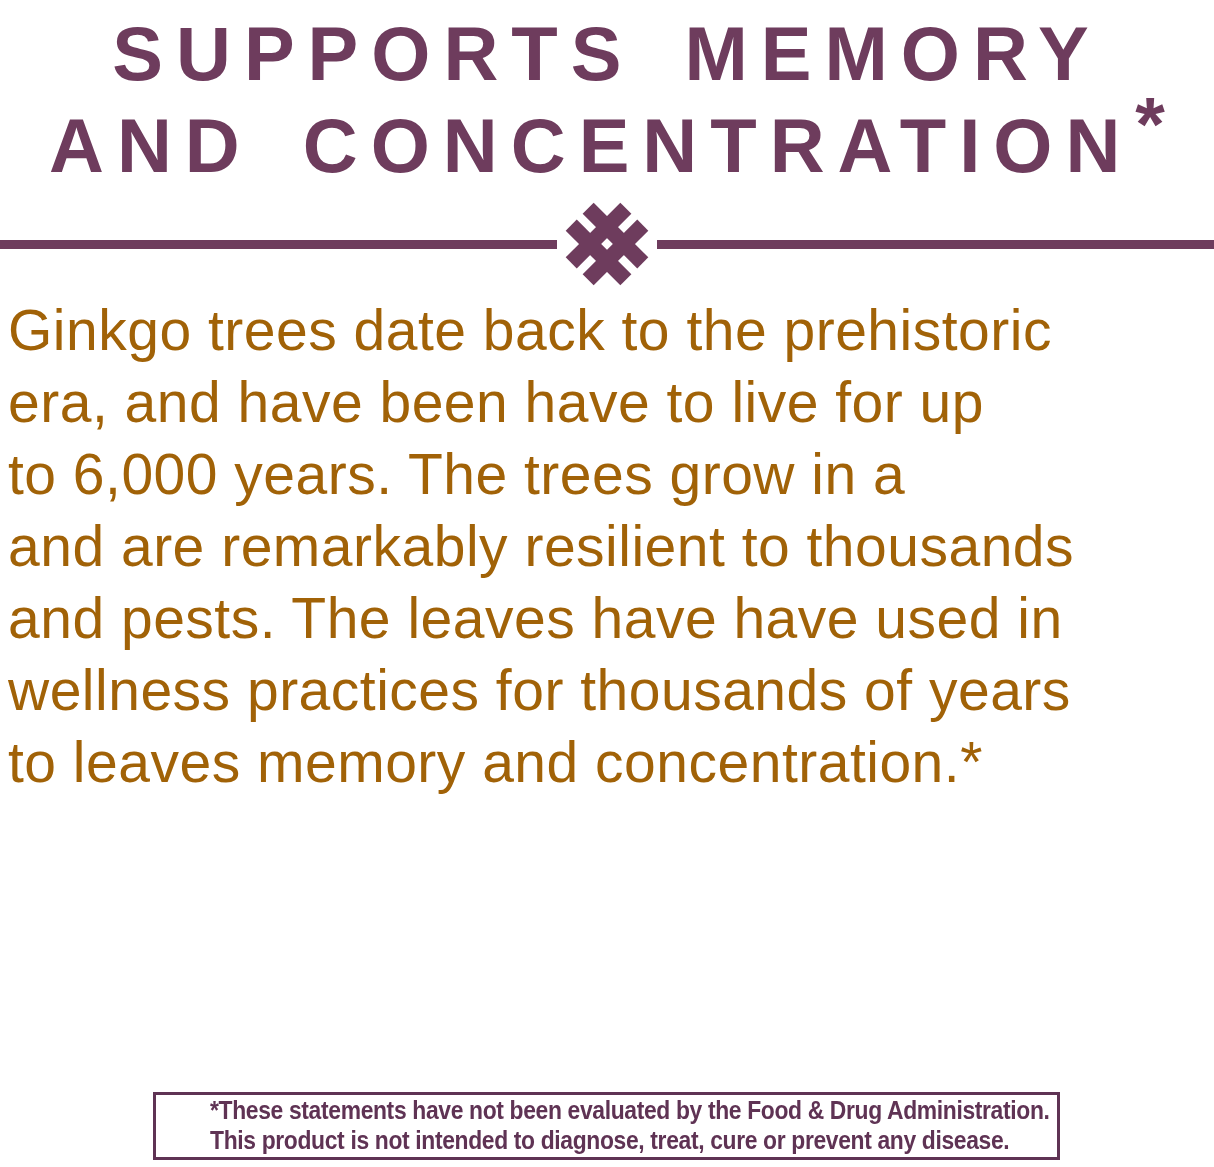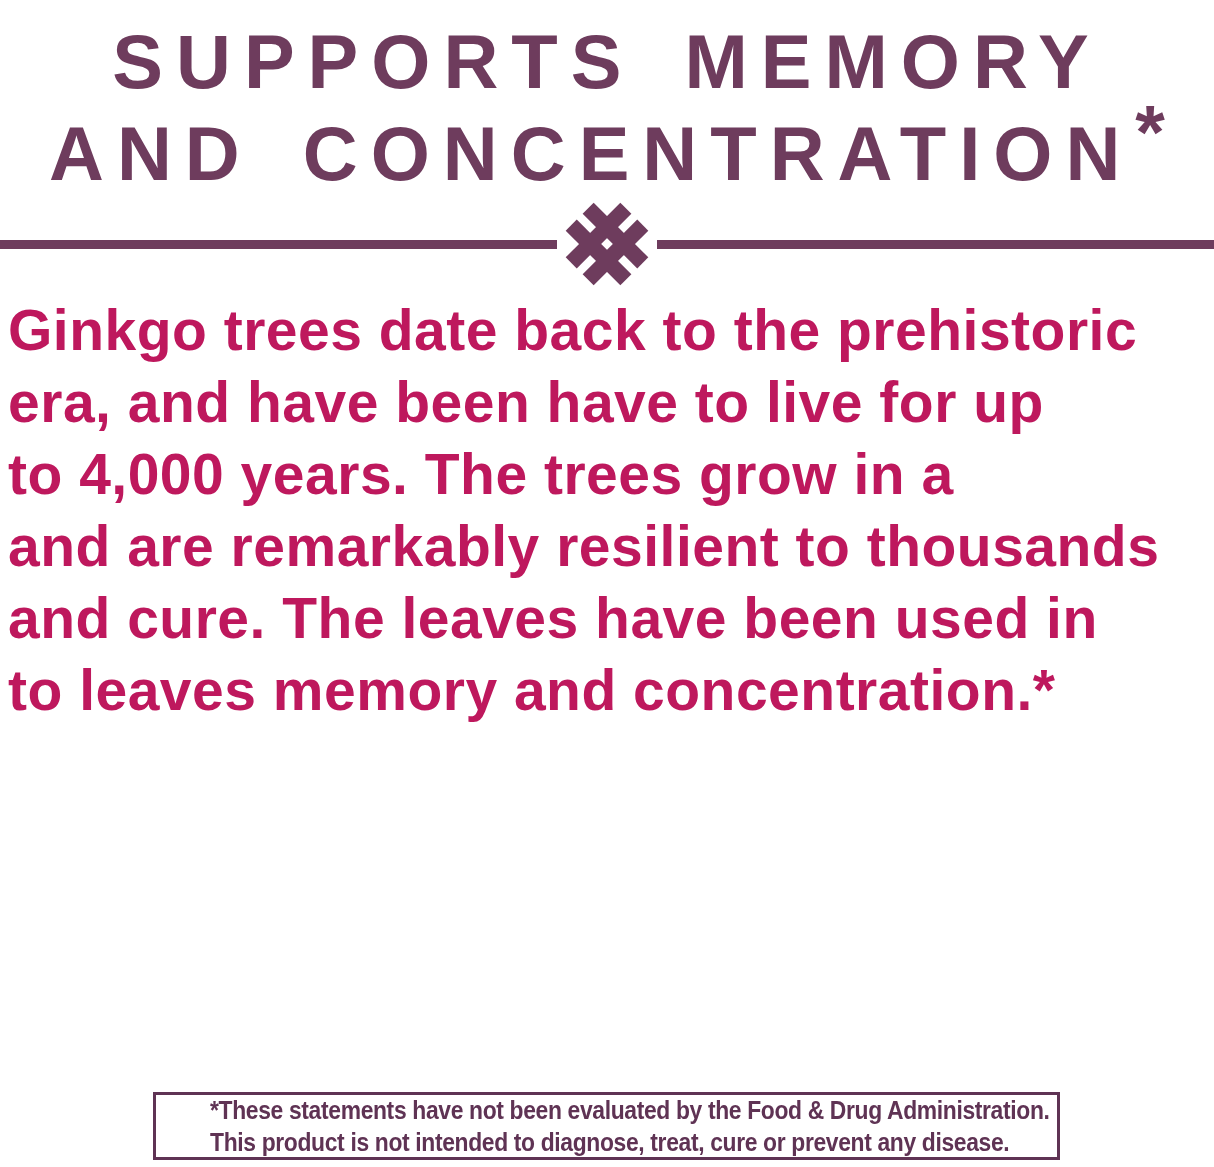--- a/index.html
+++ b/index.html
@@ -13,21 +13,21 @@
     height: 1167px;
     background: #ffffff;
     overflow: hidden;
     font-family: "Liberation Sans", sans-serif;
     color: #6e3c5d;
   }
 
   
   .title-block {
     position: absolute;
-    top: 16px;
+    top: 8px;
     left: 0;
     right: 0;
     text-align: center;
   }
   .title-line {
     display: block;
     font-size: 76px;
     font-weight: bold;
     line-height: 92px;
     letter-spacing: 13px;
@@ -69,39 +69,39 @@
   
   .body-block {
     position: absolute;
     top: 294px;
     left: 8px;
     right: 4px;
   }
   .body-line {
     display: block;
     font-size: 57px;
-    font-weight: 700;
+    font-weight: 400;
     line-height: 72px;
     letter-spacing: 0.5px;
     white-space: nowrap;
-    color: #be185d;
+    color: #a16207;
   }
 
   
   .disclaimer-box {
     position: absolute;
     top: 1092px;
     left: 153px;
     width: 907px;
     height: 68px;
     border: 3px solid #5f3354;
     box-sizing: border-box;
     display: flex;
     flex-direction: column;
-    justify-content: space-between;
+    justify-content: flex-start;
     text-align: center;
   }
   .disclaimer-line {
     display: block;
     font-size: 26px;
     font-weight: bold;
     line-height: 30px;
     letter-spacing: -0.4px;
     white-space: nowrap;
     transform: scaleX(0.88);
@@ -128,23 +128,24 @@
         <line x1="8" y1="37" x2="92" y2="37"></line>
         <line x1="8" y1="63" x2="92" y2="63"></line>
       </g>
     </svg>
     <div class="divider-rule"></div>
   </div>
 
   <div class="body-block">
     <span class="body-line">Ginkgo trees date back to the prehistoric</span>
     <span class="body-line">era, and have been have to live for up</span>
-    <span class="body-line">to 4,000 years. The trees grow in a</span>
+    <span class="body-line">to 6,000 years. The trees grow in a</span>
     <span class="body-line">and are remarkably resilient to thousands</span>
-    <span class="body-line">and cure. The leaves have been used in</span>
+    <span class="body-line">and pests. The leaves have have used in</span>
+    <span class="body-line">wellness practices for thousands of years</span>
     <span class="body-line">to leaves memory and concentration.*</span>
   </div>
 
   <div class="disclaimer-box">
     <span class="disclaimer-line">*These statements have not been evaluated by the Food &amp; Drug Administration.</span>
     <span class="disclaimer-line">This product is not intended to diagnose, treat, cure or prevent any disease.</span>
   </div>
 
 </div>
 

